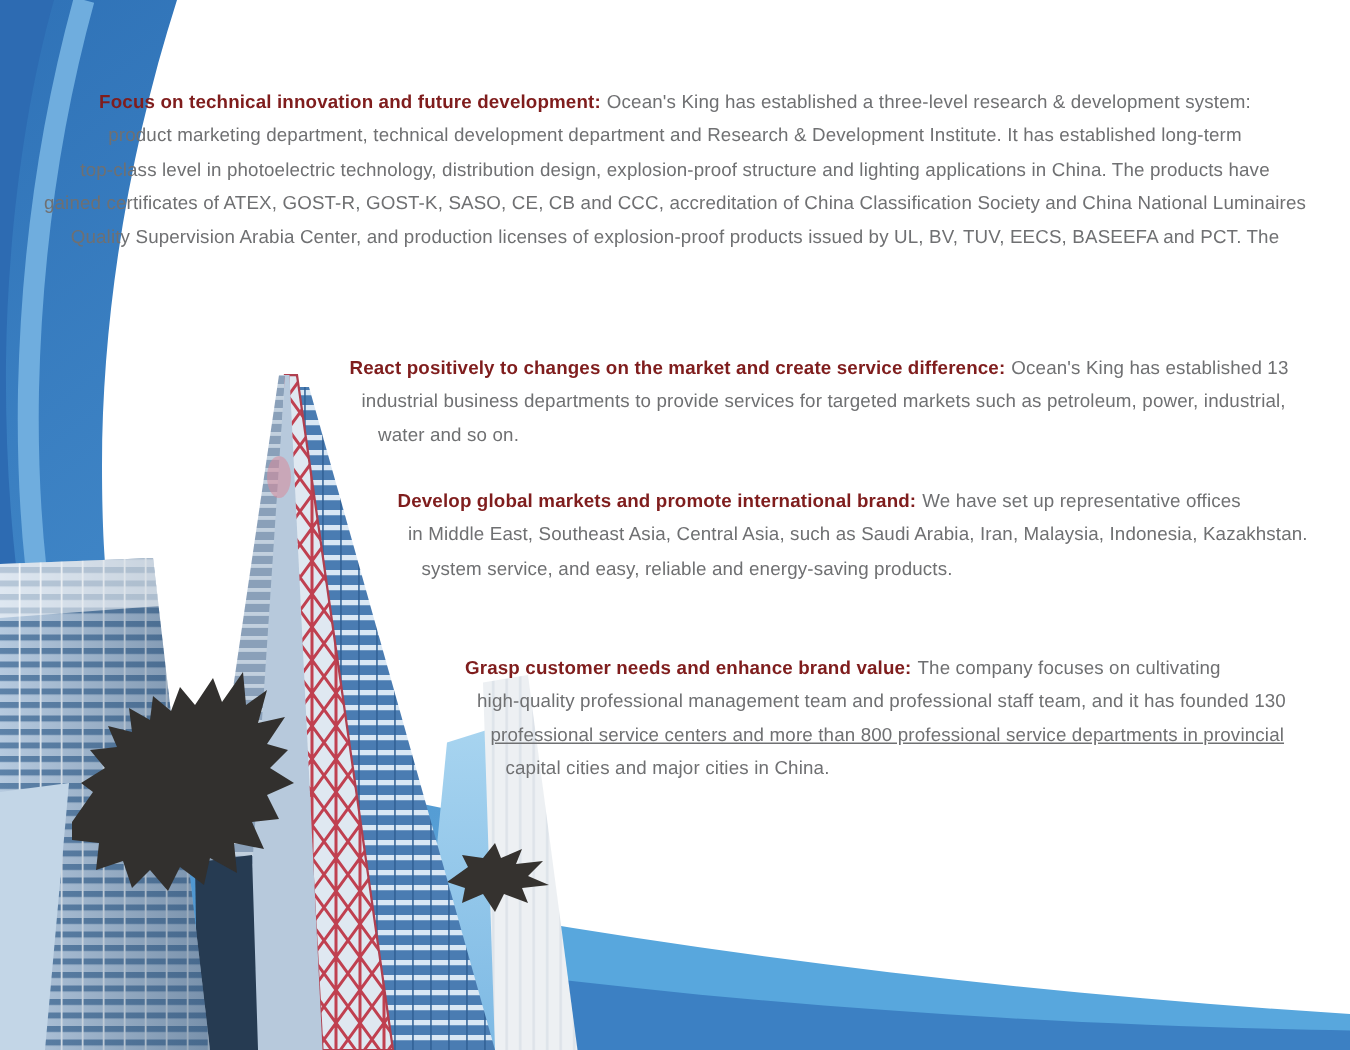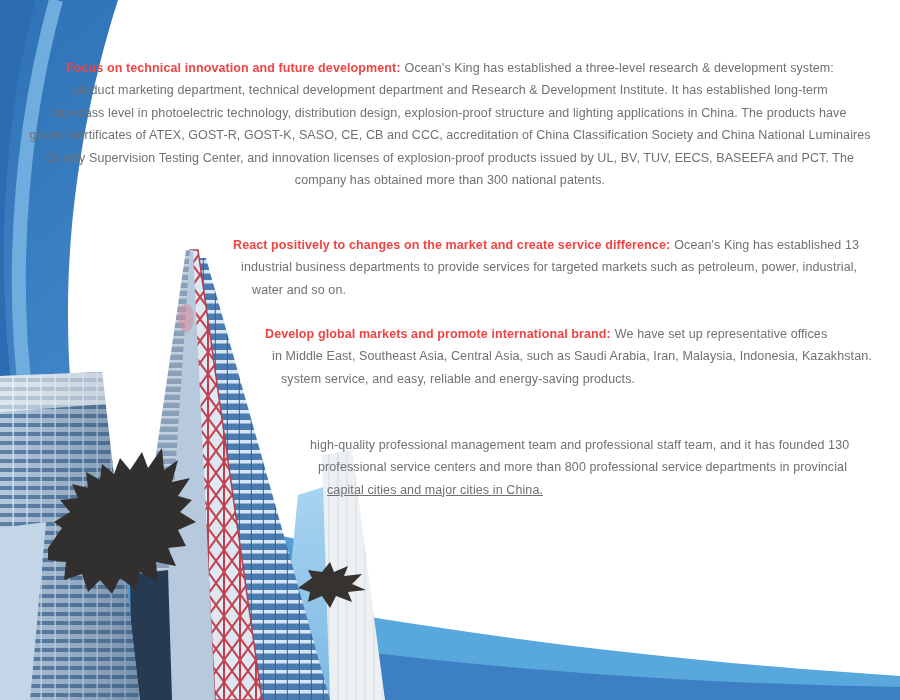--- a/index.html
+++ b/index.html
@@ -10,21 +10,21 @@
   svg{position:absolute;top:0;left:0;display:block;}
   .para{
     position:absolute;
     font-size:12.5px;
     line-height:22.4px;
     color:#6f7072;
     letter-spacing:0.1px;
     white-space:nowrap;
   }
   .para .hd{
-    color:#ef4444;
+    color:#7f1d1d;
     font-weight:bold;
     margin-right:4px;
   }
   .p1{left:28px;top:57px;width:844px;text-align:center;}
   .p2{left:233px;top:234px;}
   .p3{left:265px;top:323px;}
   .p4{left:310px;top:434px;}
   .p2 .line:nth-child(2){margin-left:8px;}
   .p2 .line:nth-child(3){margin-left:19px;}
   .p3 .line:nth-child(2){margin-left:7px;}
@@ -103,35 +103,35 @@
       <polygon points="0,528 46,522 30,700 0,700" fill="#c3d6e7"></polygon>
       <path d="M48,548 L62,528 L54,522 L70,512 L60,500 L78,498 L72,484 L88,488 L86,472 L100,480 L102,464 L114,474 L120,458 L130,470 L142,452 L148,468 L162,448 L164,470 L178,460 L172,482 L190,478 L178,496 L192,500 L180,512 L196,522 L178,530 L186,546 L168,548 L176,566 L156,562 L158,582 L140,572 L136,590 L120,578 L112,594 L100,580 L88,592 L82,574 L64,580 L66,562 L48,560 Z" fill="#32302e"></path>
     </g>
   </svg>
 
   <div class="para p1">
     <div class="line"><span class="hd">Focus on technical innovation and future development:</span><span>Ocean's King has established a three-level research &amp; development system:</span></div>
     <div class="line">product marketing department, technical development department and Research &amp; Development Institute. It has established long-term</div>
     <div class="line">top-class level in photoelectric technology, distribution design, explosion-proof structure and lighting applications in China. The products have</div>
     <div class="line">gained certificates of ATEX, GOST-R, GOST-K, SASO, CE, CB and CCC, accreditation of China Classification Society and China National Luminaires</div>
-    <div class="line">Quality Supervision Testing Center, and innovation licenses of explosion-proof products issued by UL, BV, TUV, EECS, BASEEFA and PCT. The</div>
-    <div class="line">company has obtained more than 300 national patents.</div>
+    <div class="line">Quality Supervision Arabia Center, and production licenses of explosion-proof products issued by UL, BV, TUV, EECS, BASEEFA and PCT. The</div>
   </div>
 
   <div class="para p2">
     <div class="line"><span class="hd">React positively to changes on the market and create service difference:</span><span>Ocean's King has established 13</span></div>
     <div class="line">industrial business departments to provide services for targeted markets such as petroleum, power, industrial,</div>
     <div class="line">water and  so on.</div>
   </div>
 
   <div class="para p3">
     <div class="line"><span class="hd">Develop global markets and promote international brand:</span><span>We have set up representative offices</span></div>
     <div class="line">in Middle East, Southeast Asia, Central Asia, such as Saudi Arabia, Iran, Malaysia, Indonesia, Kazakhstan.</div>
     <div class="line">system service, and easy, reliable and energy-saving products.</div>
   </div>
 
   <div class="para p4">
+    <div class="line"><span class="hd">Grasp customer needs and enhance brand value:</span><span>The company focuses on cultivating</span></div>
     <div class="line">high-quality professional management team and professional staff team, and it has founded 130</div>
     <div class="line">professional service centers and more than 800 professional service departments in provincial</div>
     <div class="line">capital cities and major cities in China.</div>
   </div>
 
 </div>
 
 </body></html>

